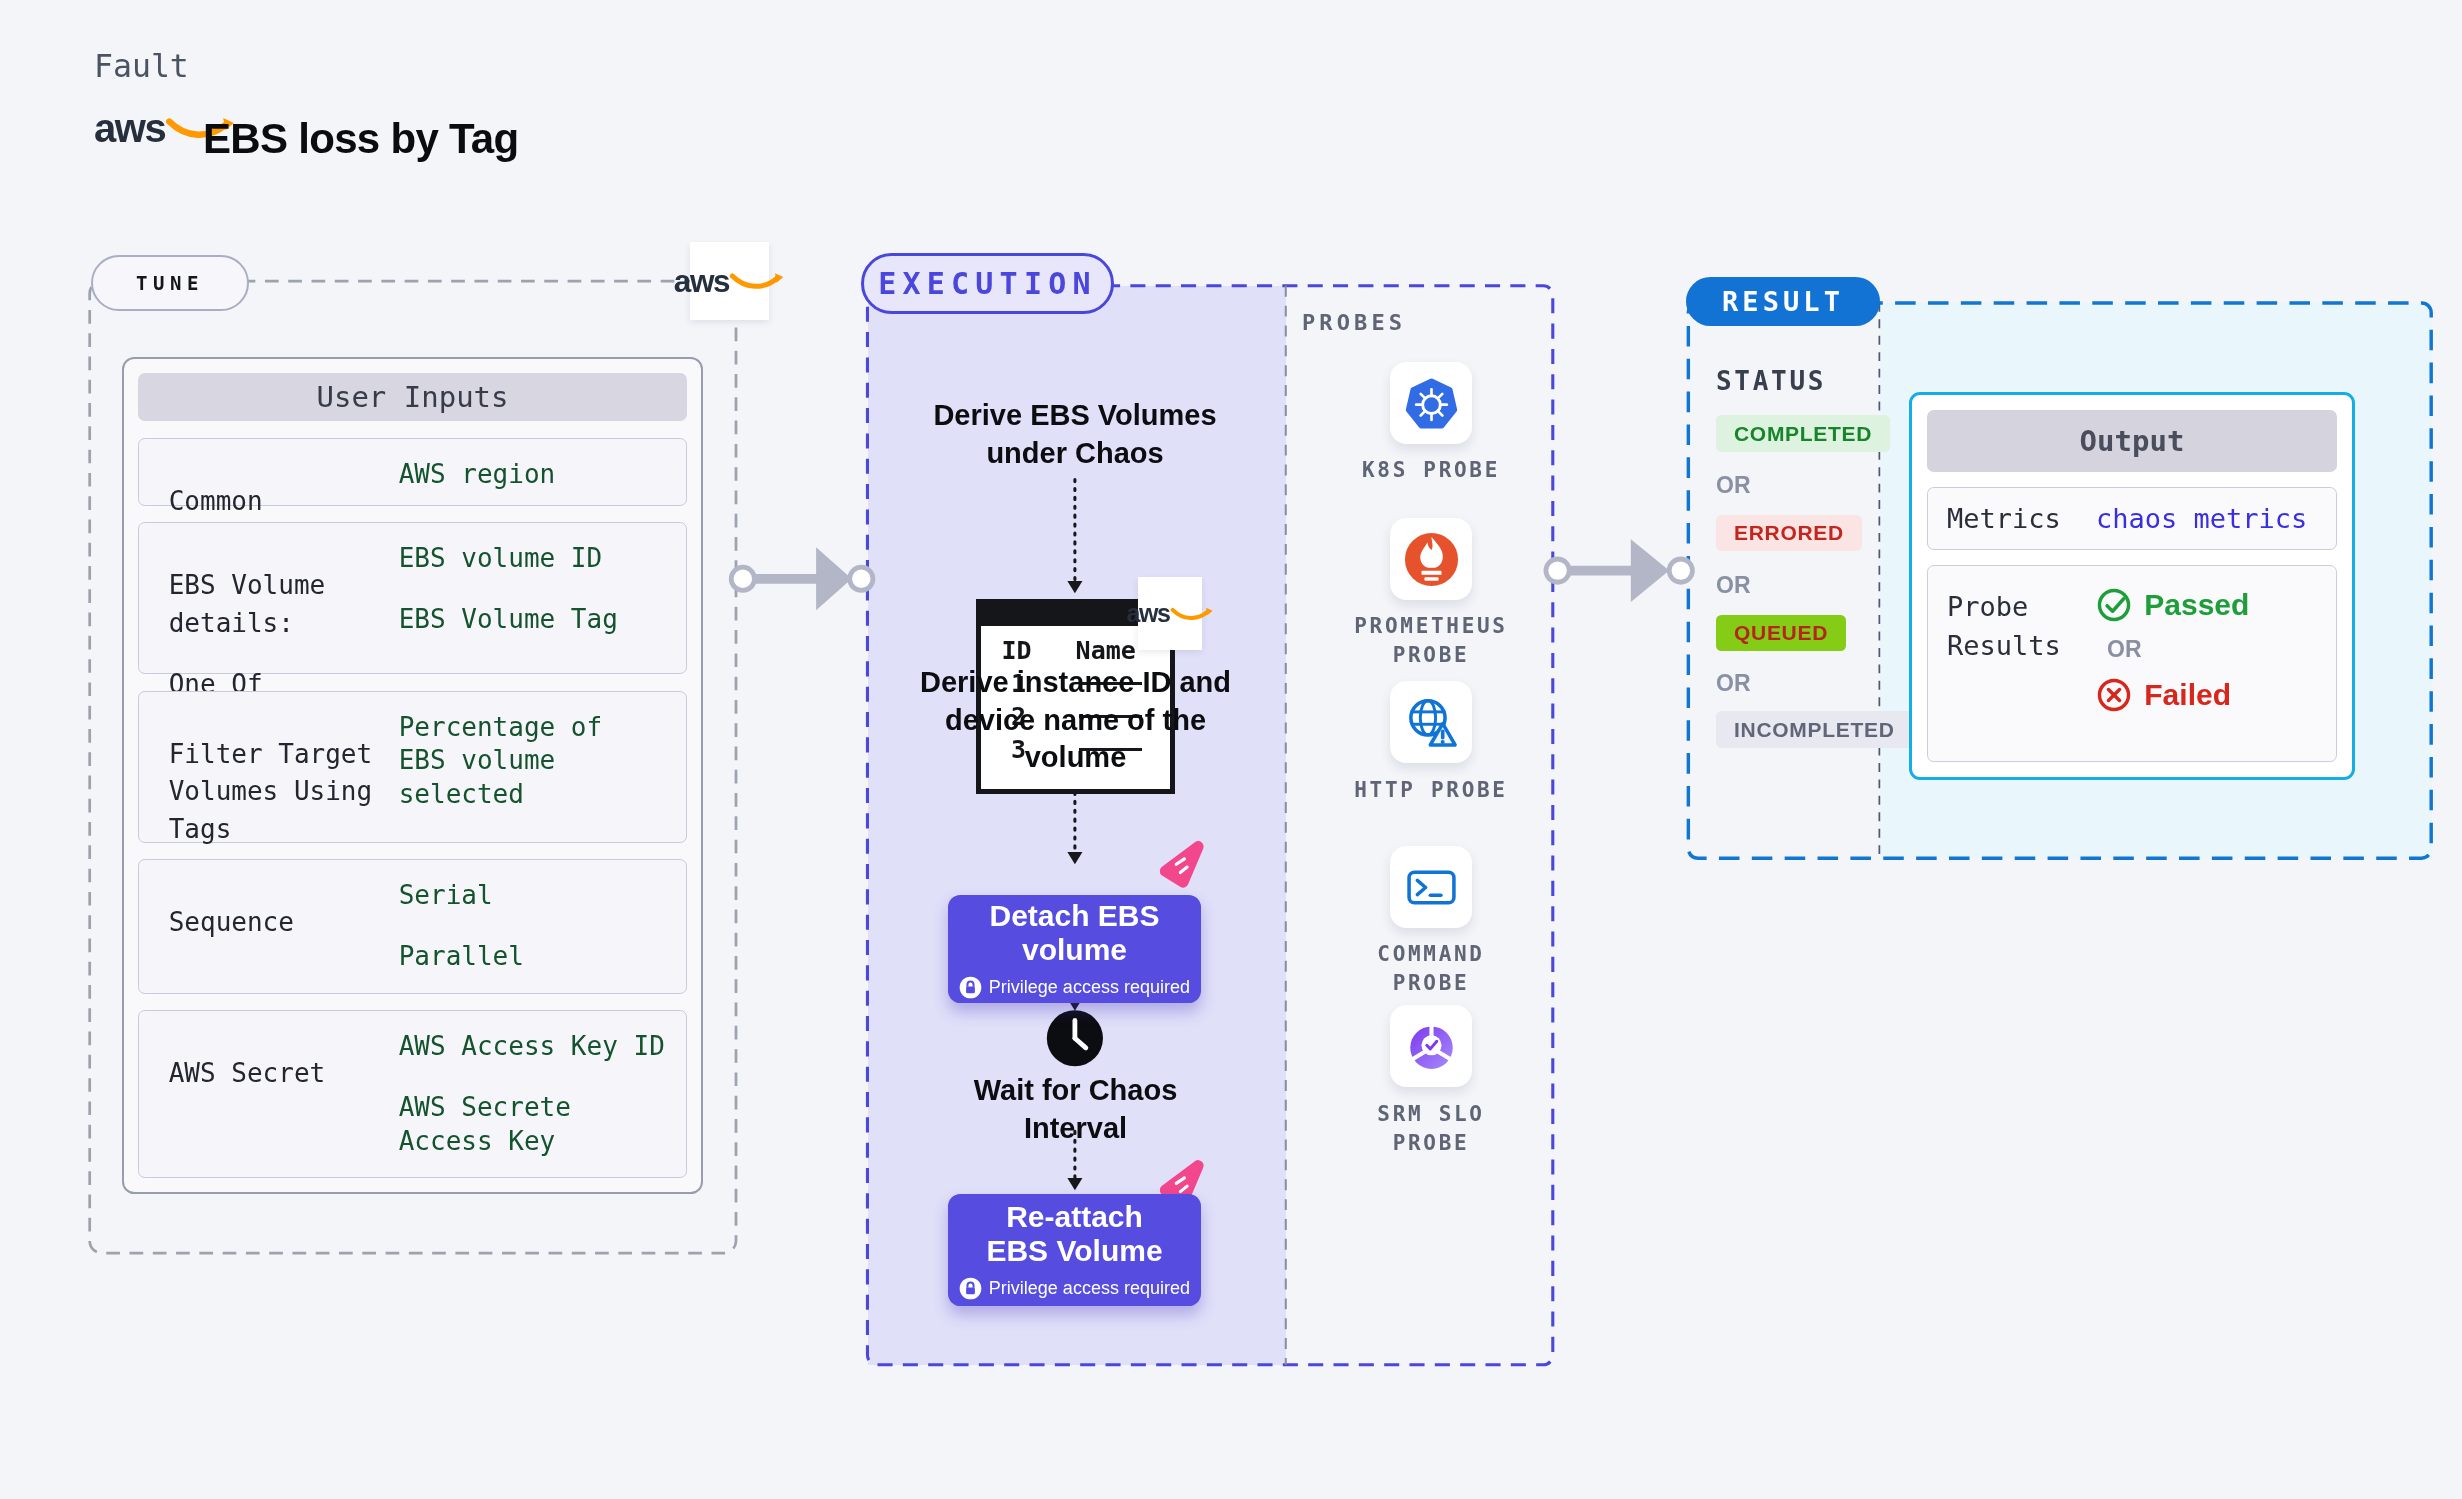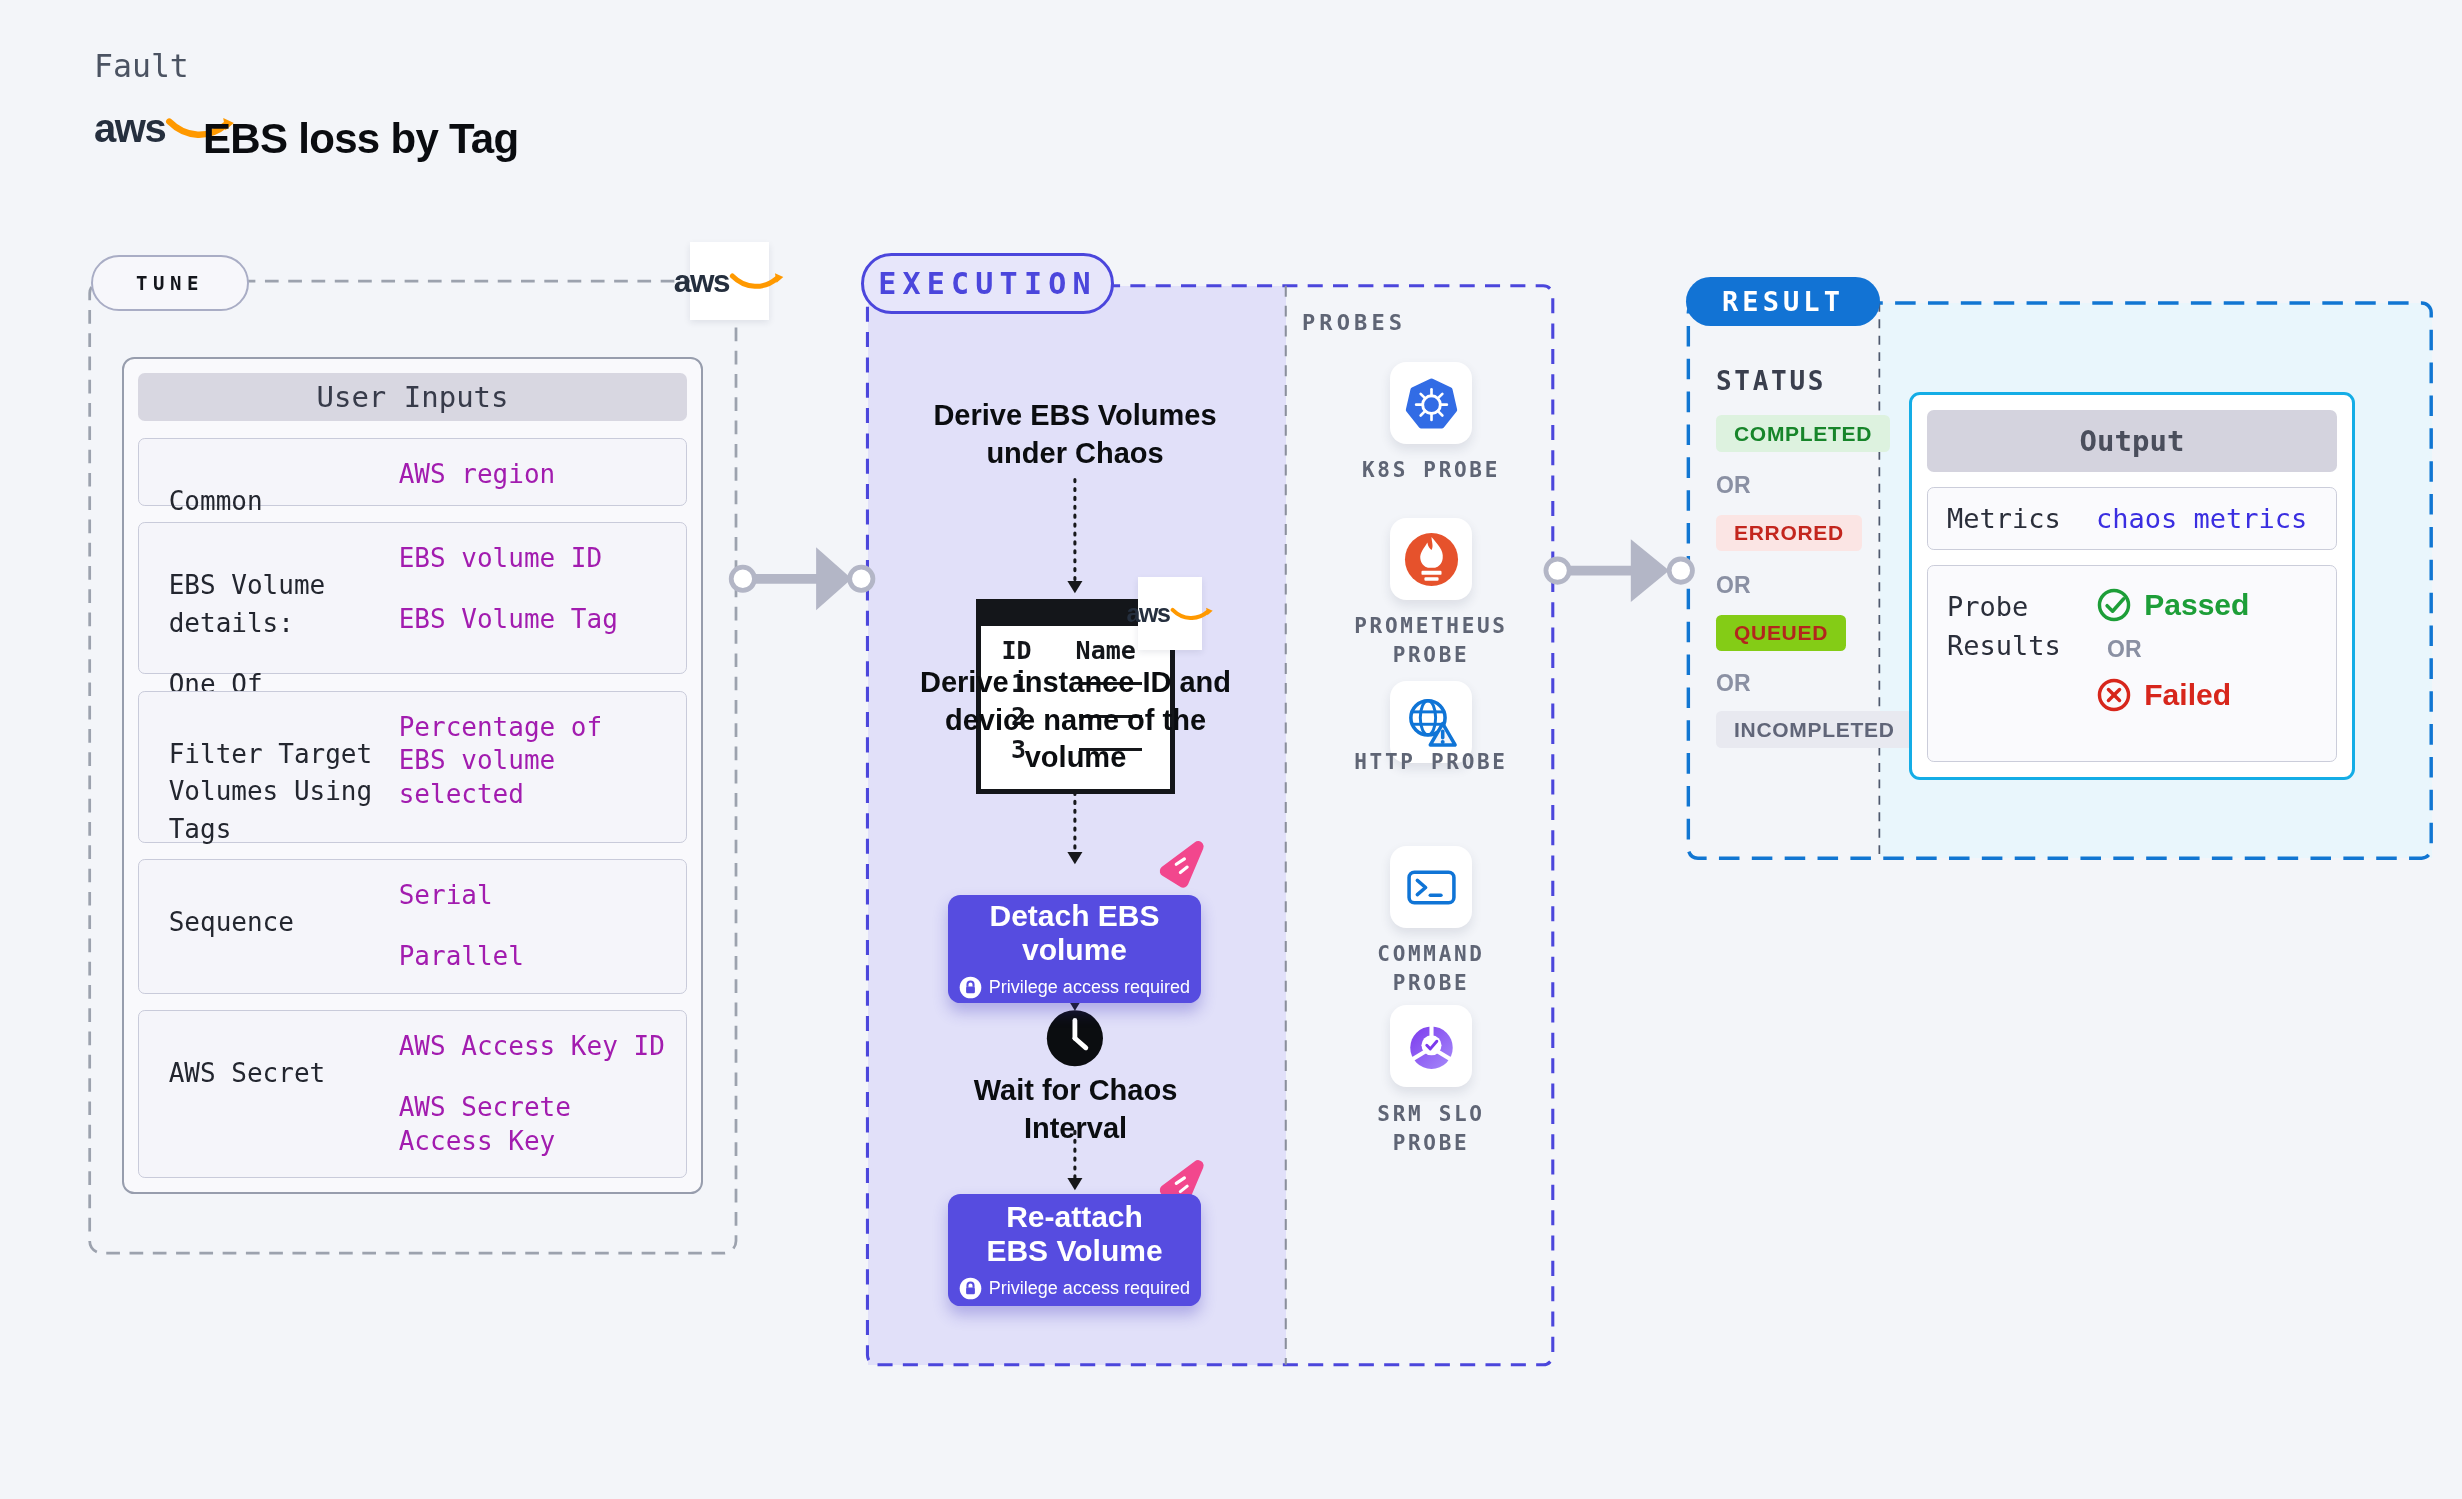--- a/index.html
+++ b/index.html
@@ -33,21 +33,21 @@
   .panel-cyan{left:1880px;top:303px;width:552px;height:555px;background:#E9F6FC;}
 
   
   .ui-card{left:122px;top:357px;width:581px;height:837px;background:#F9F9FC;border:2.7px solid #979DAD;
            border-radius:12.3px;box-sizing:border-box;padding:13.7px;display:flex;flex-direction:column;gap:16.4px;}
   .ui-header{height:60px;background:#D8D7E1;border-radius:6.8px;display:flex;align-items:center;justify-content:center;
              font-weight:normal;font-size:29px;color:#373B4A;}
   .ui-row{background:#F5F5FA;border:1.4px solid #C9CBDA;border-radius:6.8px;box-sizing:border-box;
           display:flex;padding:19px 13.7px 19px 30px;}
   .ui-row-labels{width:230px;display:flex;flex-direction:column;gap:23px;font-size:26px;color:#23262F;line-height:1.45;margin-top:25px;}
-  .ui-row-values{flex:1;display:flex;flex-direction:column;gap:27px;font-size:26px;color:#a21caf;line-height:1.3;}
+  .ui-row-values{flex:1;display:flex;flex-direction:column;gap:27px;font-size:26px;color:#14532d;line-height:1.3;}
 
   
   .flow-text{font-weight:700;color:#0B0D10;text-align:center;font-size:29px;line-height:1.3;}
   .ebs-btn{background:#564CE0;border-radius:12.3px;box-shadow:0 8.2px 15px rgba(60,50,190,.30);
            display:flex;flex-direction:column;align-items:center;justify-content:center;gap:8.2px;box-sizing:border-box;}
   .ebs-btn-title{color:#FFFFFF;font-weight:700;font-size:30px;text-align:center;line-height:1.15;}
   .ebs-badge{display:flex;align-items:center;gap:6.8px;color:#FFFFFF;font-size:18px;}
 
   
   .table-icon{left:976px;top:599px;width:199px;height:195px;background:#FFFFFF;border:5.5px solid #14161A;
@@ -330,21 +330,21 @@
     <svg width="59" height="59" viewBox="0 0 100 100">
       <circle cx="44" cy="42" r="29" fill="none" stroke="#0F74D6" stroke-width="6"></circle>
       <ellipse cx="44" cy="42" rx="13" ry="29" fill="none" stroke="#0F74D6" stroke-width="5"></ellipse>
       <line x1="17" y1="32" x2="71" y2="32" stroke="#0F74D6" stroke-width="5"></line>
       <line x1="17" y1="53" x2="71" y2="53" stroke="#0F74D6" stroke-width="5"></line>
       <path d="M69 52 L90 88 L48 88 Z" fill="#F3F5F9" stroke="#0F74D6" stroke-width="6" stroke-linejoin="round"></path>
       <line x1="69" y1="65" x2="69" y2="76" stroke="#0F74D6" stroke-width="6" stroke-linecap="round"></line>
       <circle cx="69" cy="83" r="3.4" fill="#0F74D6"></circle>
     </svg>
   </div>
-  <div class="abs probe-label z2" style="top:748px;">HTTP PROBE</div>
+  <div class="abs probe-label z2" style="top:776px;">HTTP PROBE</div>
 
   <div class="abs probe-card z2" style="top:846px;">
     <svg width="59" height="59" viewBox="0 0 100 100">
       <rect x="12" y="24" width="76" height="52" rx="9" fill="none" stroke="#0F74D6" stroke-width="6"></rect>
       <polyline points="26,38 40,50 26,62" fill="none" stroke="#0F74D6" stroke-width="6" stroke-linecap="round" stroke-linejoin="round"></polyline>
       <line x1="48" y1="63" x2="66" y2="63" stroke="#0F74D6" stroke-width="6" stroke-linecap="round"></line>
     </svg>
   </div>
   <div class="abs probe-label z2" style="top:940px;">COMMAND PROBE</div>
 

